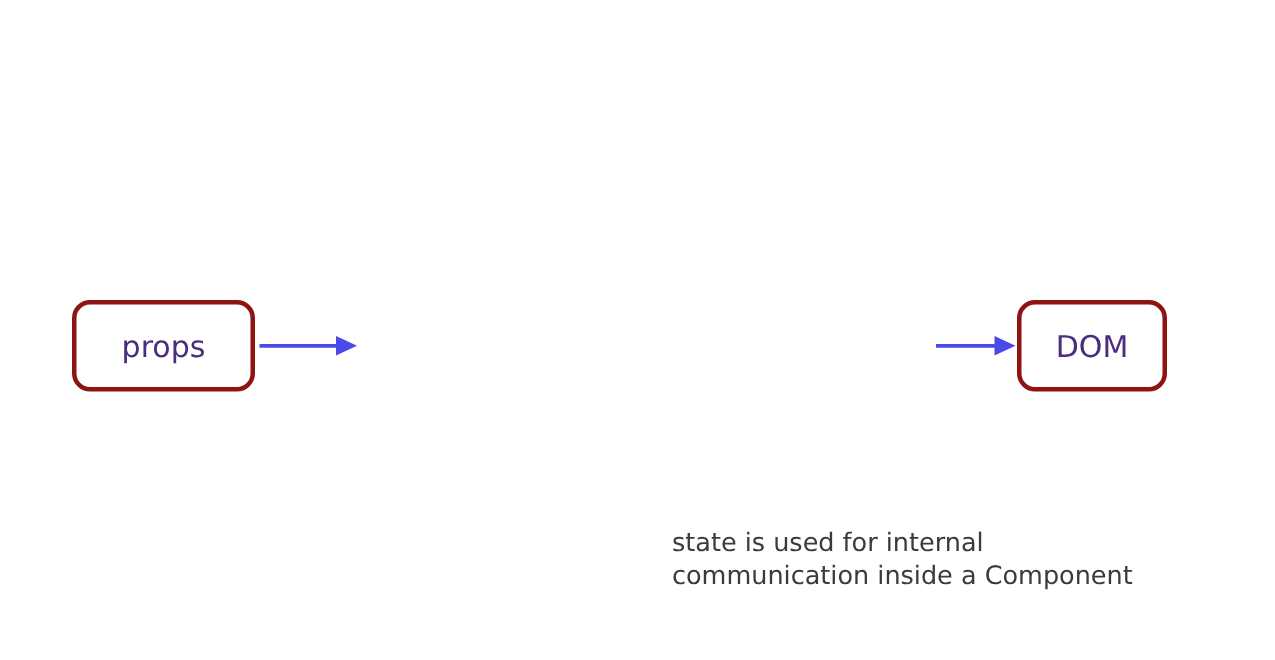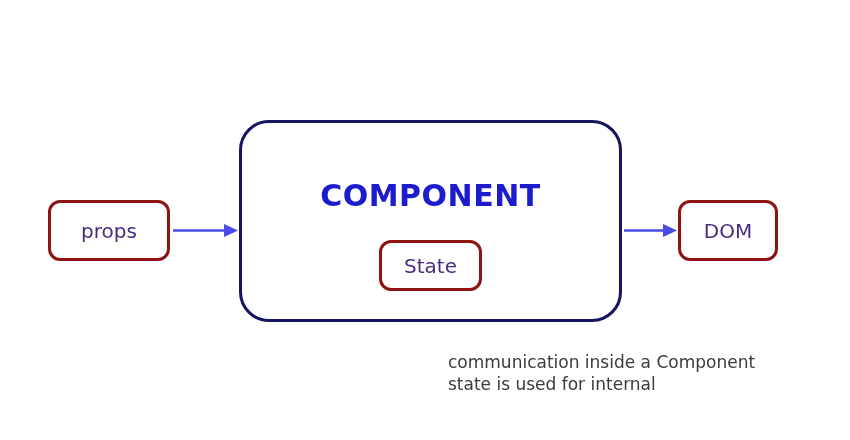--- a/index.html
+++ b/index.html
@@ -78,29 +78,23 @@
     <g>
       <line class="arrow-line" x1="624" y1="230.5" x2="665" y2="230.5"></line>
       <polygon class="arrow-head" points="677,230.5 663,224 663,237"></polygon>
     </g>
   </svg>
 
   <div class="node node-props">
     <span>props</span>
   </div>
 
-  <div class="node-component">
-    <div class="component-title">COMPONENT</div>
-    <div class="node node-state">
-      <span>State</span>
-    </div>
-  </div>
 
   <div class="node node-dom">
     <span>DOM</span>
   </div>
 
   <div class="caption">
+    <div>state is used for internal</div>
     <div>communication inside a Component</div>
-    <div>state is used for internal</div>
   </div>
 
 </div>
 
 </body></html>

